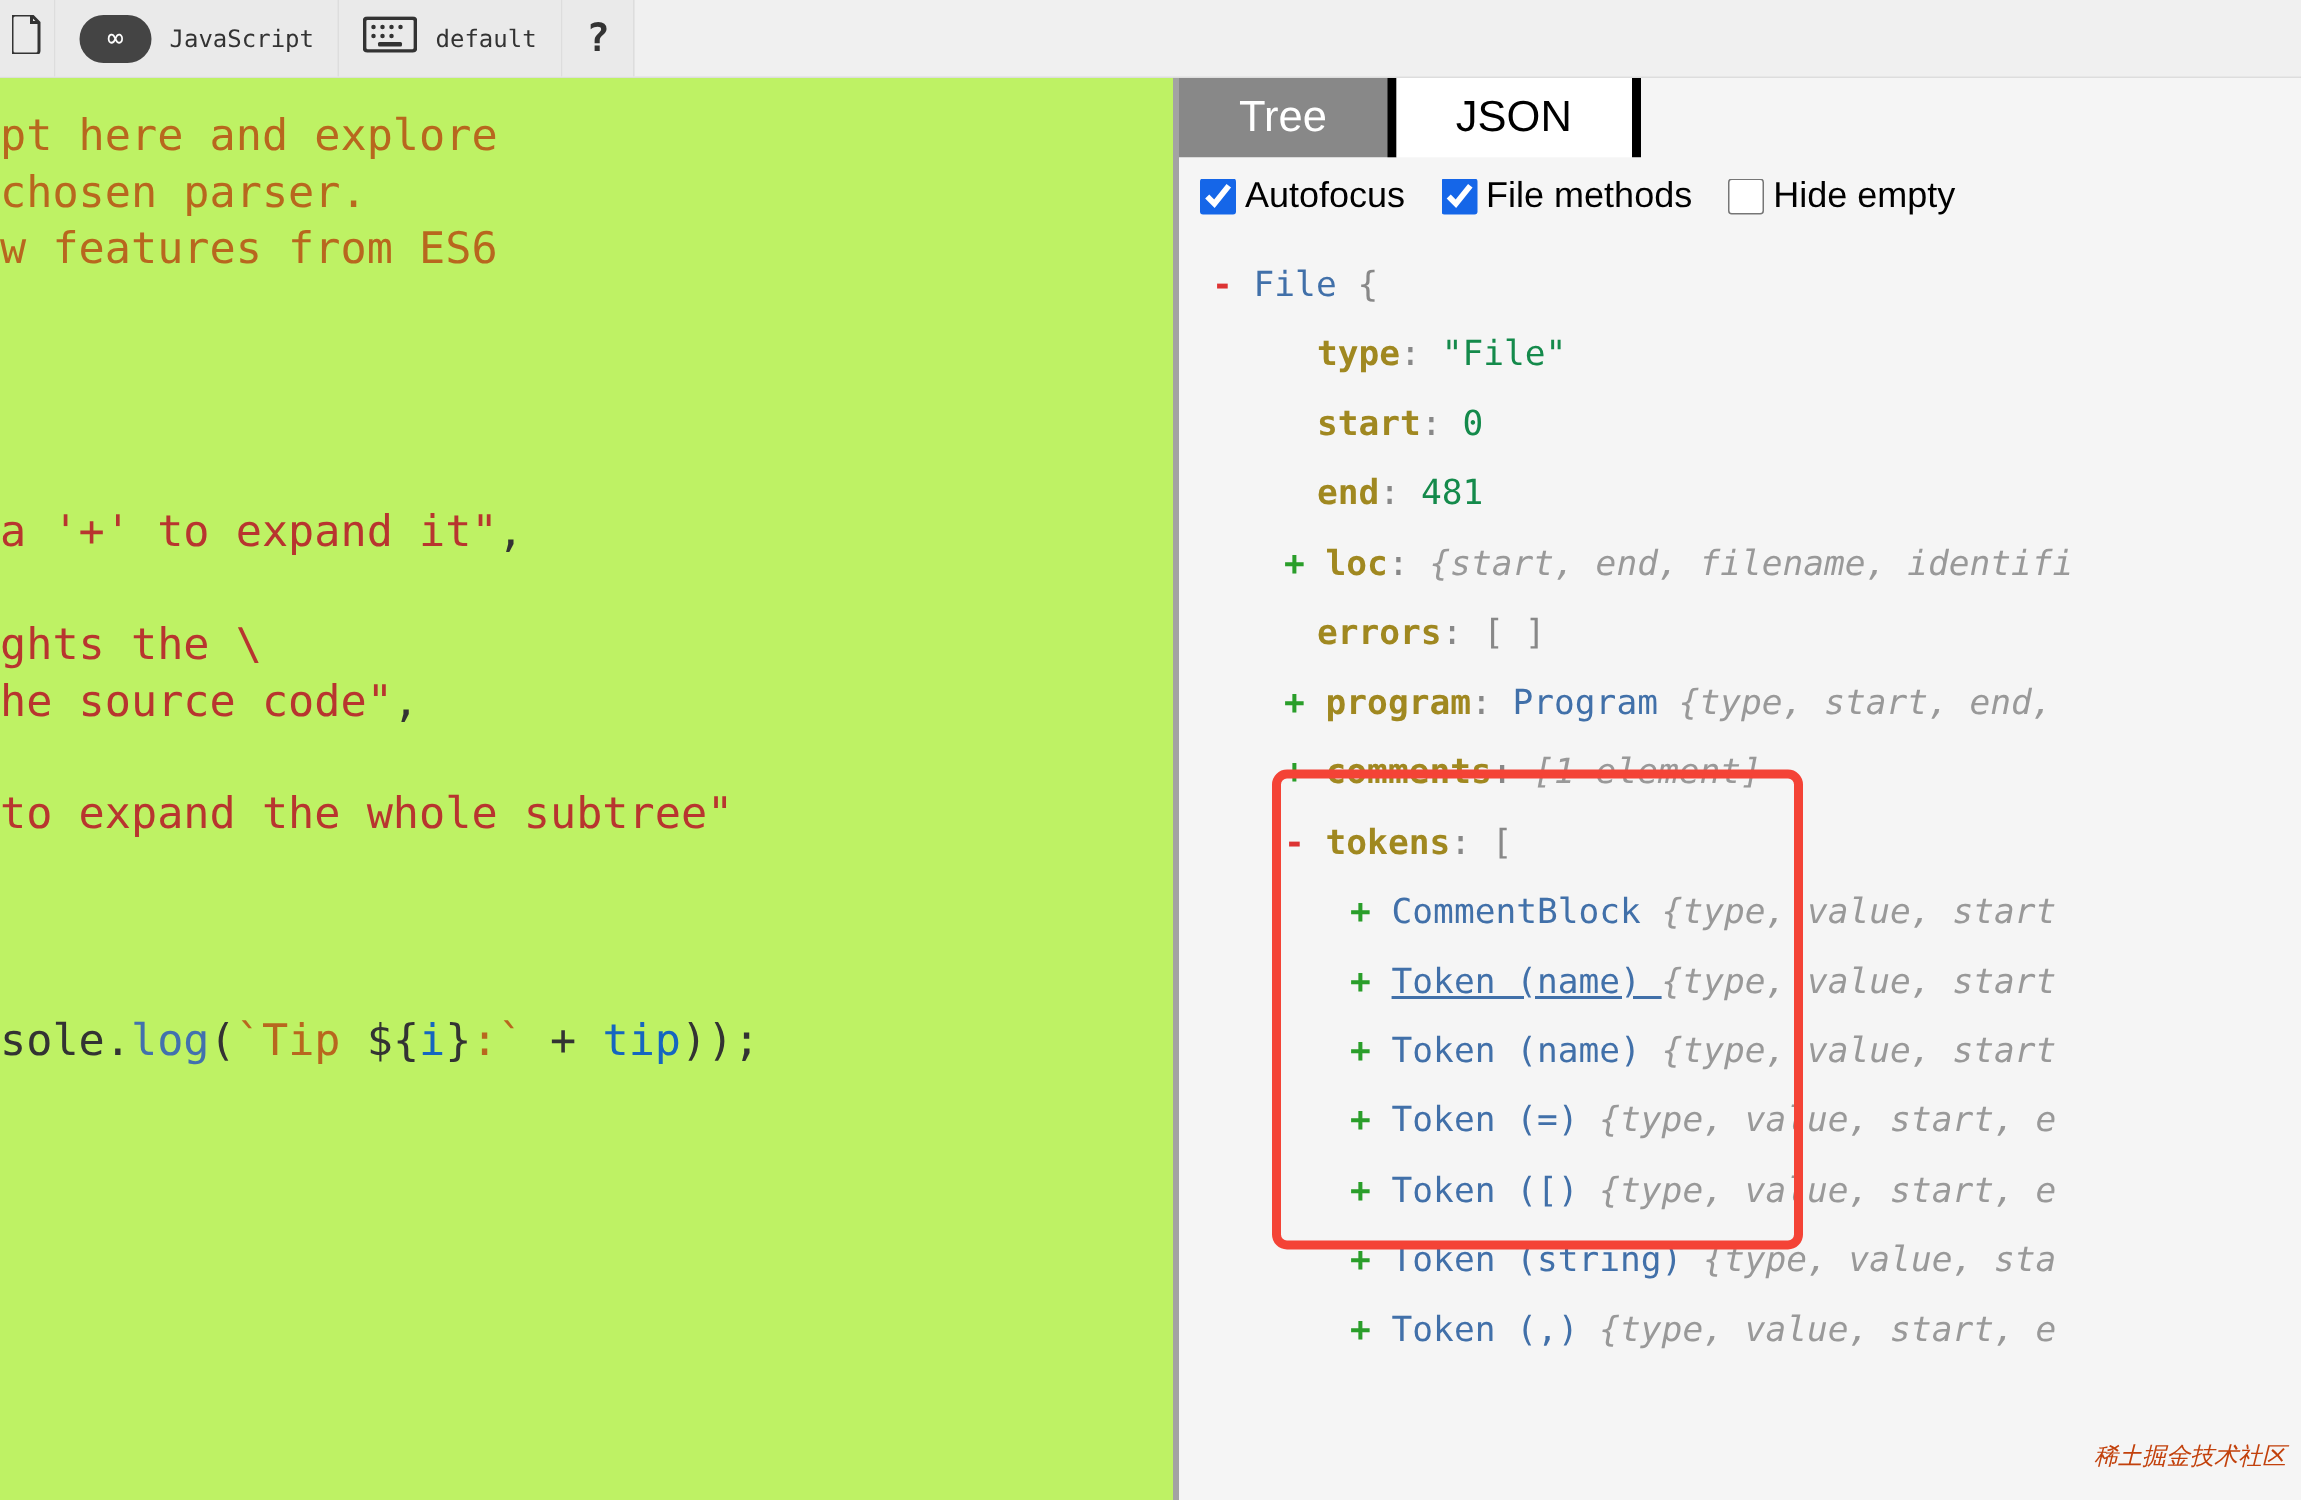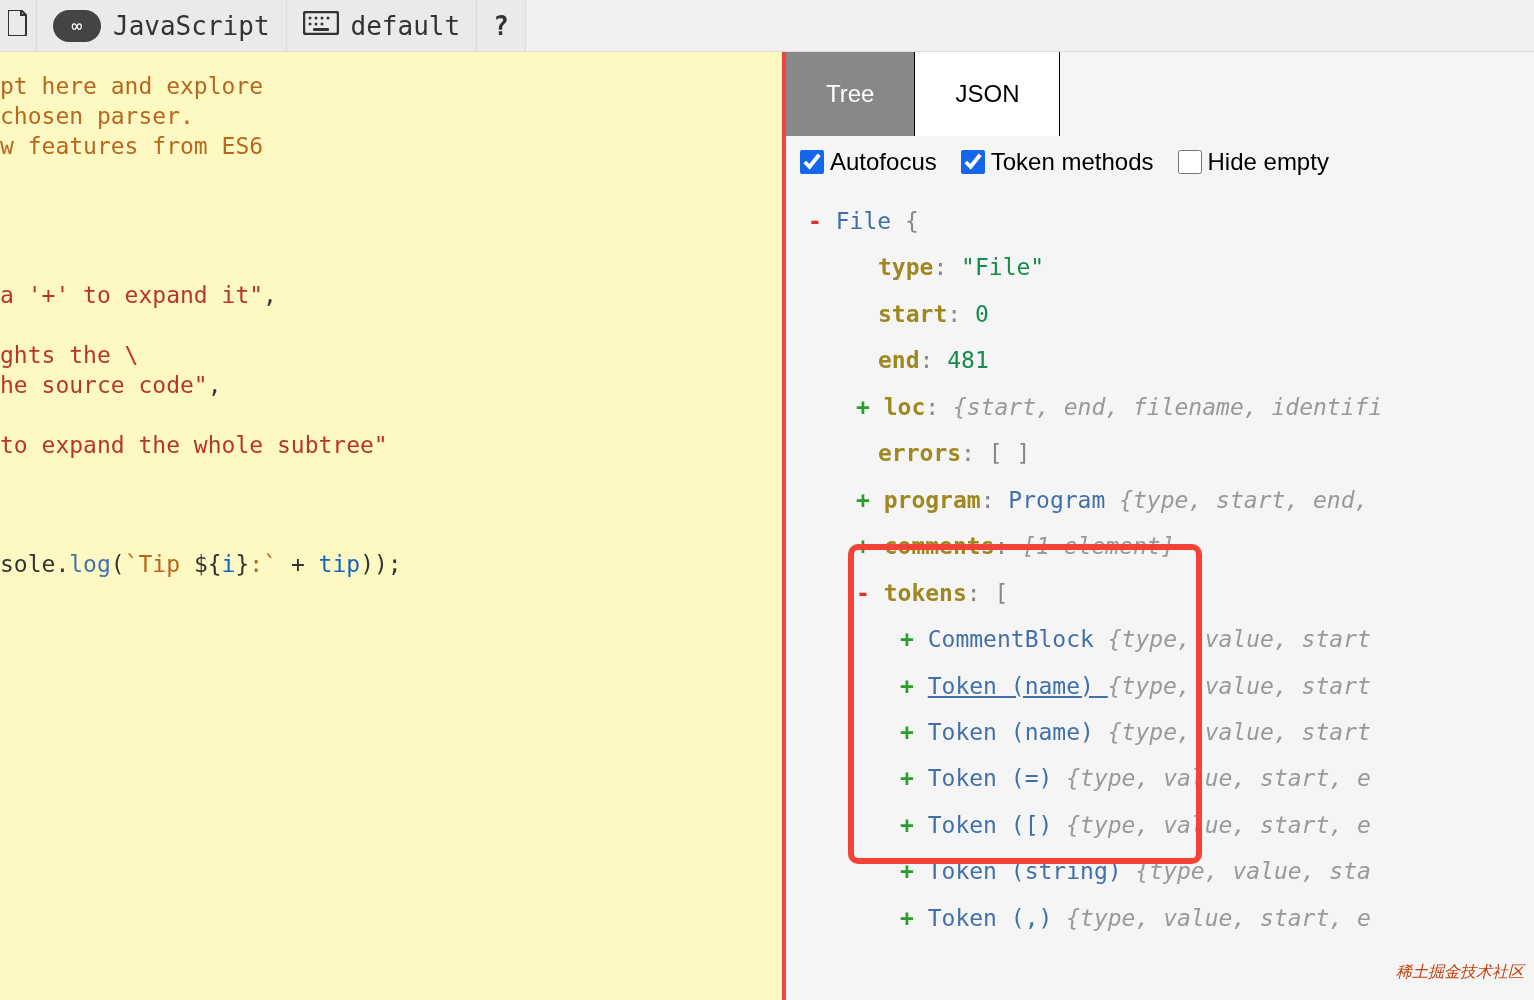--- a/index.html
+++ b/index.html
@@ -28,21 +28,21 @@
       gap: 12px;
       cursor: pointer;
       background: #eaeaea;
     }
     .toolbar-item .icon {
       font-size: 24px;
       color: #444;
     }
     .toolbar-item .label {
       font-family: Menlo, Monaco, monospace;
-      font-size: 26px;
+      font-size: 16px;
       color: #333;
     }
     .toolbar-first { padding: 0 8px; }
     .cloud-icon {
       display: inline-flex;
       align-items: center;
       justify-content: center;
       width: 48px;
       height: 32px;
       background: #444;
@@ -72,27 +72,27 @@
     
     
     .content {
       display: flex;
       height: calc(100% - 52px);
     }
     
     
     .editor {
       flex: 0 0 786px;
-      background: #fef9c3;
+      background: #bef264;
       padding: 20px 0 0 0;
       font-family: Menlo, Monaco, monospace;
-      font-size: 23px;
+      font-size: 29px;
       line-height: 1.3;
       overflow: hidden;
-      border-right: 4px solid #ef4444;
+      border-right: 4px solid #a3a3a3;
     }
     .code-line { white-space: pre; }
     .str { color: #b8352f; }
     .tmpl { color: #b8671e; }
     .var { color: #1566c0; }
     .fn { color: #4271ae; }
     .kw { color: #333; }
     .punct { color: #333; }
     
     
@@ -102,26 +102,26 @@
       display: flex;
       flex-direction: column;
       overflow: hidden;
     }
     
     .tabs {
       display: flex;
       background: #f5f5f5;
     }
     .tab {
-      padding: 28px 40px;
+      padding: 10px 40px;
       font-family: Arial, sans-serif;
-      font-size: 24px;
+      font-size: 29px;
       cursor: pointer;
       background: #fff;
-      border-right: 1px solid #000000;
+      border-right: 6px solid #000000;
     }
     .tab.active {
       background: #888;
       color: #fff;
     }
     
     .options {
       display: flex;
       gap: 24px;
       padding: 12px 14px;
@@ -251,21 +251,21 @@
       <div class="tab">JSON</div>
     </div>
 
     <div class="options">
       <label class="option">
         <input type="checkbox" checked="" style="">
         <span>Autofocus</span>
       </label>
       <label class="option">
         <input type="checkbox" checked="" style="">
-        <span>Token methods</span>
+        <span>File methods</span>
       </label>
       <label class="option">
         <input type="checkbox" style="">
         <span>Hide empty</span>
       </label>
     </div>
 
     <div class="tree">
       <div class="tree-line indent-1">
         <span class="toggle minus">-</span>

